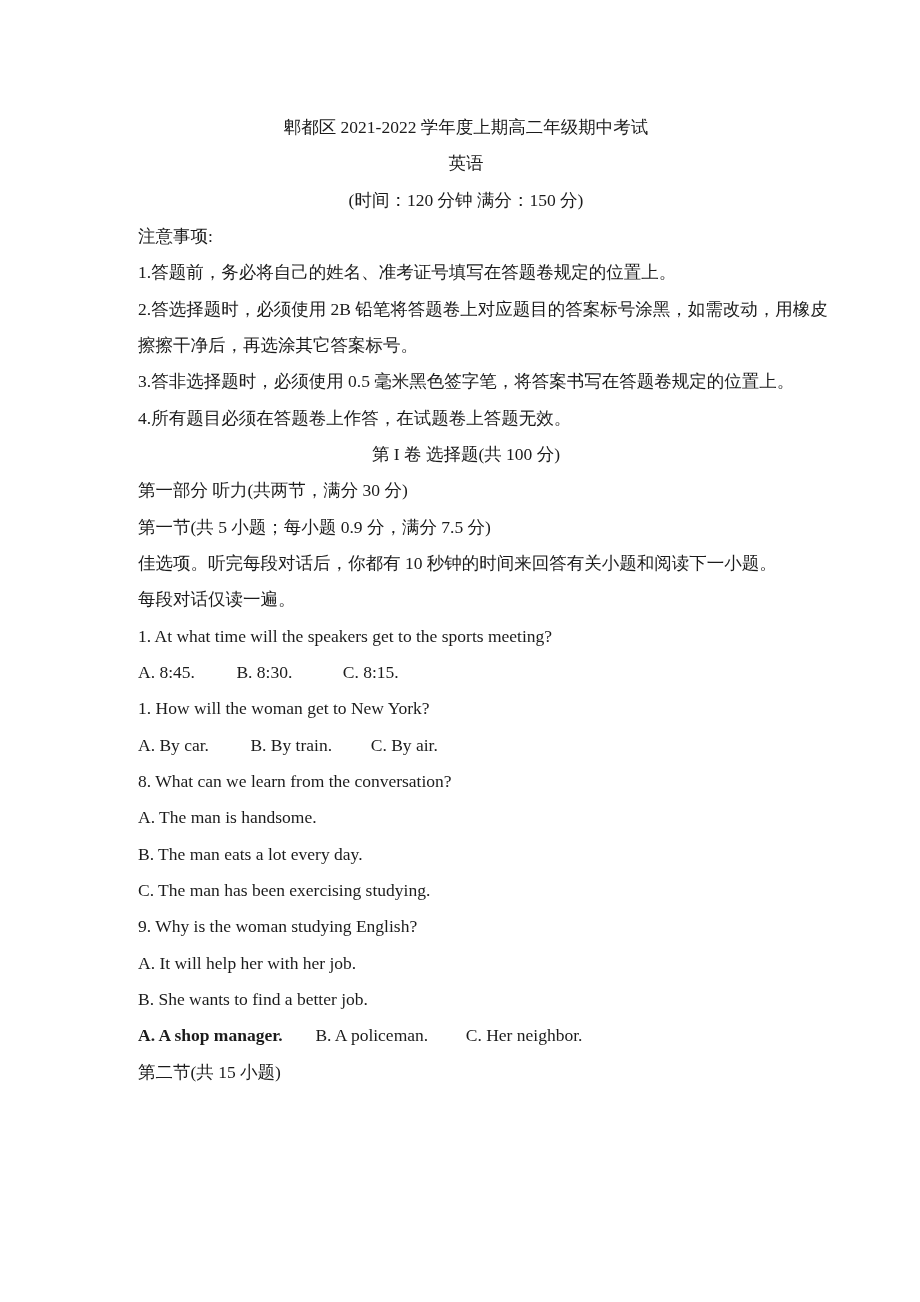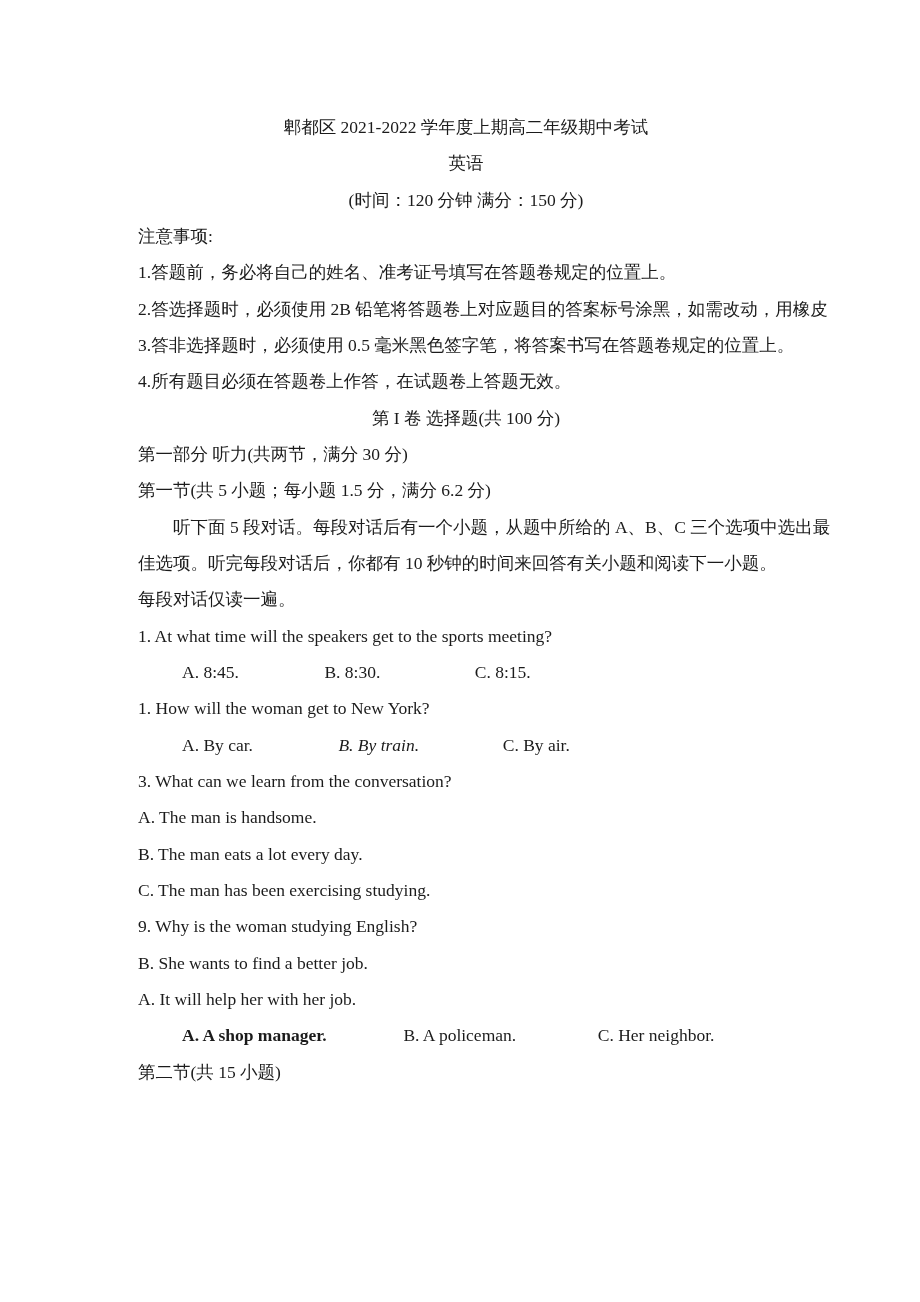--- a/index.html
+++ b/index.html
@@ -19,73 +19,73 @@
     color: #1b1b1b;
     overflow: hidden;
   }
   .line {
     margin: 0;
     line-height: 36.33px;
     white-space: nowrap;
   }
   .center { text-align: center; }
   .indent { text-indent: 35px; }
-  .optrow span { display: inline-block; vertical-align: baseline; margin-left: 44px; }
+  .optrow span { display: inline-block; vertical-align: baseline; }
   .o1a { width: 94px; }
   .o1b { width: 102px; }
   .o2a { width: 108px; }
-  .o2b { width: 116px; font-style: italic; }
+  .o2b { width: 116px; }
   .o5a { width: 173px; font-weight: bold; }
   .o5b { width: 146px; }
 </style>
 </head>
 <body>
 
 <div class="page">
 
   <p class="line center">郫都区 2021-2022 学年度上期高二年级期中考试</p>
   <p class="line center">英语</p>
   <p class="line center">(时间：120 分钟 满分：150 分)</p>
 
   <p class="line">注意事项:</p>
   <p class="line">1.答题前，务必将自己的姓名、准考证号填写在答题卷规定的位置上。</p>
   <p class="line">2.答选择题时，必须使用 2B 铅笔将答题卷上对应题目的答案标号涂黑，如需改动，用橡皮</p>
+  <p class="line">擦擦干净后，再选涂其它答案标号。</p>
   <p class="line">3.答非选择题时，必须使用 0.5 毫米黑色签字笔，将答案书写在答题卷规定的位置上。</p>
   <p class="line">4.所有题目必须在答题卷上作答，在试题卷上答题无效。</p>
 
   <p class="line center">第 I 卷 选择题(共 100 分)</p>
   <p class="line">第一部分 听力(共两节，满分 30 分)</p>
-  <p class="line">第一节(共 5 小题；每小题 1.5 分，满分 6.2 分)</p>
+  <p class="line">第一节(共 5 小题；每小题 0.9 分，满分 7.5 分)</p>
 
-  <p class="line indent">听下面 5 段对话。每段对话后有一个小题，从题中所给的 A、B、C 三个选项中选出最</p>
   <p class="line">佳选项。听完每段对话后，你都有 10 秒钟的时间来回答有关小题和阅读下一小题。</p>
   <p class="line">每段对话仅读一遍。</p>
 
   <p class="line">1. At what time will the speakers get to the sports meeting?</p>
   <p class="line optrow">
     <span class="o1a">A. 8:45.</span>
     <span class="o1b">B. 8:30.</span>
     <span>C. 8:15.</span>
   </p>
 
   <p class="line">1. How will the woman get to New York?</p>
   <p class="line optrow">
     <span class="o2a">A. By car.</span>
     <span class="o2b">B. By train.</span>
     <span>C. By air.</span>
   </p>
 
-  <p class="line">3. What can we learn from the conversation?</p>
+  <p class="line">8. What can we learn from the conversation?</p>
   <p class="line">A. The man is handsome.</p>
   <p class="line">B. The man eats a lot every day.</p>
   <p class="line">C. The man has been exercising studying.</p>
 
   <p class="line">9. Why is the woman studying English?</p>
+  <p class="line">A. It will help her with her job.</p>
   <p class="line">B. She wants to find a better job.</p>
-  <p class="line">A. It will help her with her job.</p>
 
   <p class="line optrow">
     <span class="o5a">A. A shop manager.</span>
     <span class="o5b">B. A policeman.</span>
     <span>C. Her neighbor.</span>
   </p>
 
   <p class="line">第二节(共 15 小题)</p>
 
 </div>

